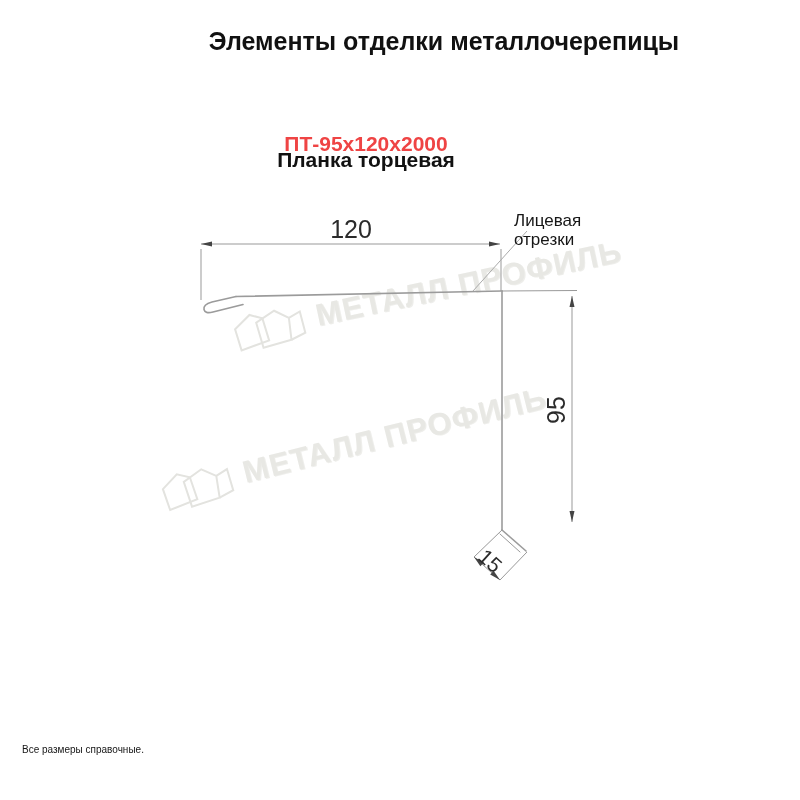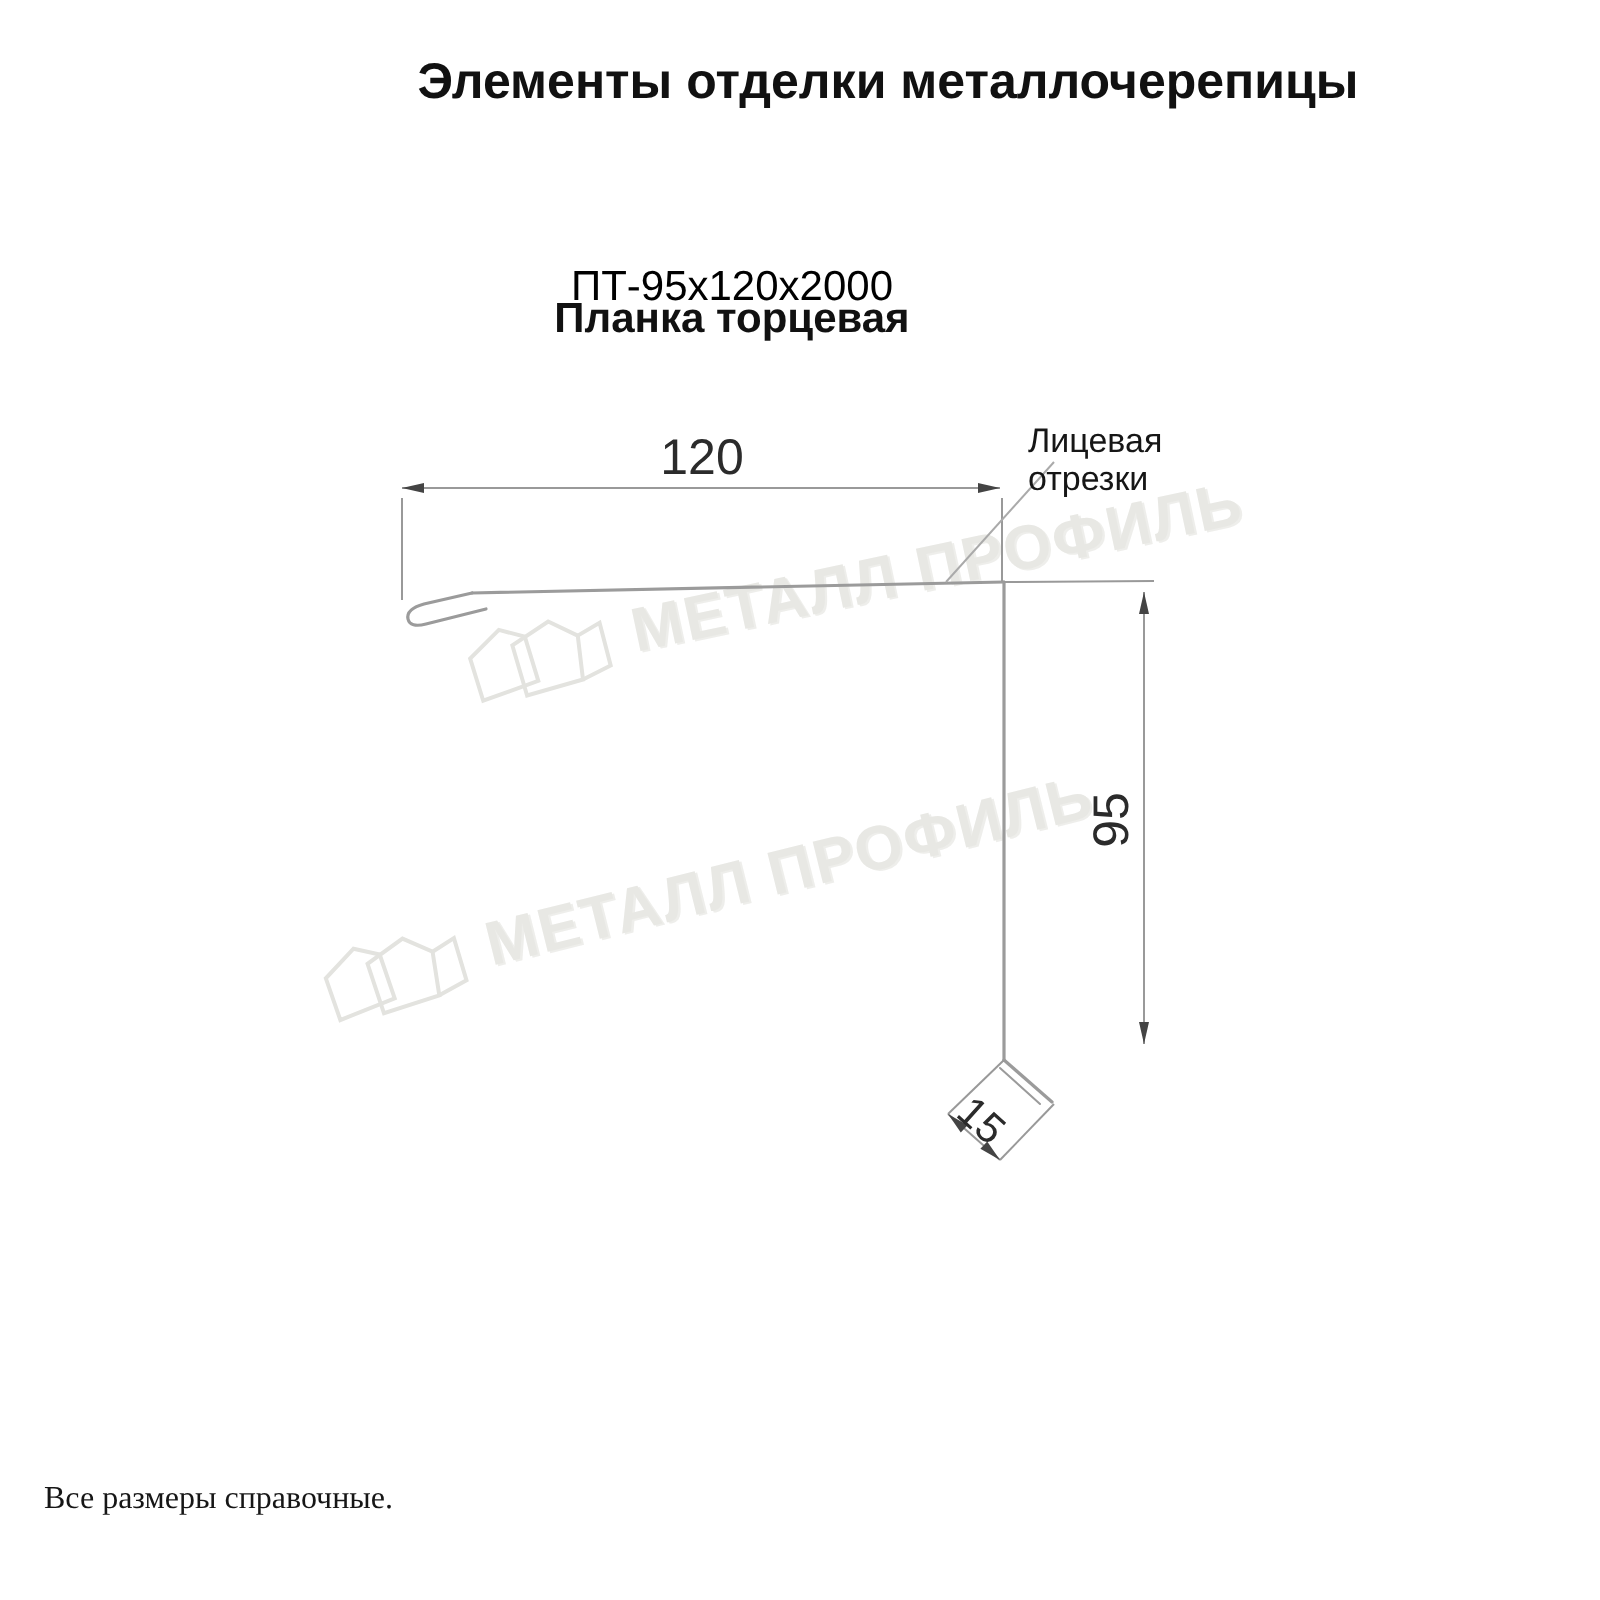--- a/index.html
+++ b/index.html
@@ -11,21 +11,21 @@
   .page-title{
     top:27px;left:0;width:800px;text-align:center;
     font-size:25px;font-weight:bold;color:#111;margin-left:44px;
   }
   .product-name{
     top:100px;left:66px;width:600px;text-align:center;
     font-size:21px;font-weight:bold;color:#111;margin-top:48px;
   }
   .product-code{
     top:132px;left:66px;width:600px;text-align:center;
-    font-size:21px;font-weight:normal;color:#000000;
+    font-size:21px;font-weight:bold;color:#ef4444;
   }
   .wm{
     display:flex;align-items:center;gap:10px;
     transform-origin:left center;color:#e8e8e4;
     font-weight:bold;font-size:31px;letter-spacing:1px;white-space:nowrap;
     text-shadow:1px 1px 0 rgba(205,205,198,0.35);
     user-select:none;
   }
   .wm1{left:232px;top:310px;transform:rotate(-12deg);}
   .wm2{left:160px;top:470px;transform:rotate(-14deg);}
@@ -33,21 +33,21 @@
   .dim-label{
     font-size:25px;color:#2b2b2b;text-align:center;
   }
   .dim-120{left:321px;top:216px;width:60px;line-height:26px;}
   .dim-95{left:526px;top:397px;width:60px;height:26px;line-height:26px;transform:rotate(-90deg);}
   .dim-15{left:467px;top:550px;width:46px;height:22px;line-height:22px;font-size:21px;transform:rotate(42deg);}
   .face-label{
     left:514px;top:212px;width:104px;text-align:left;
     font-size:17px;line-height:18.5px;color:#161616;
   }
-  .notes{left:22px;top:740px;font-size:16px;line-height:19.5px;color:#161616;font-family:Liberation Serif, serif;}
+  .notes{left:22px;top:740px;font-size:10px;line-height:19.5px;color:#161616;}
 </style>
 </head>
 <body>
 
 <div class="abs wm wm1">
   <svg width="76" height="48" viewBox="0 0 76 48">
     <path d="M6 42 L4 20 L21 9 L33 15 L35 38 Z" fill="none" stroke="#e3e3df" stroke-width="2"></path>
     <path d="M28 44 L26 18 L46 10 L59 20 L57 42 Z" fill="none" stroke="#e3e3df" stroke-width="2"></path>
     <path d="M59 20 L71 16 L72 38 L57 42" fill="none" stroke="#e3e3df" stroke-width="2"></path>
   </svg>

